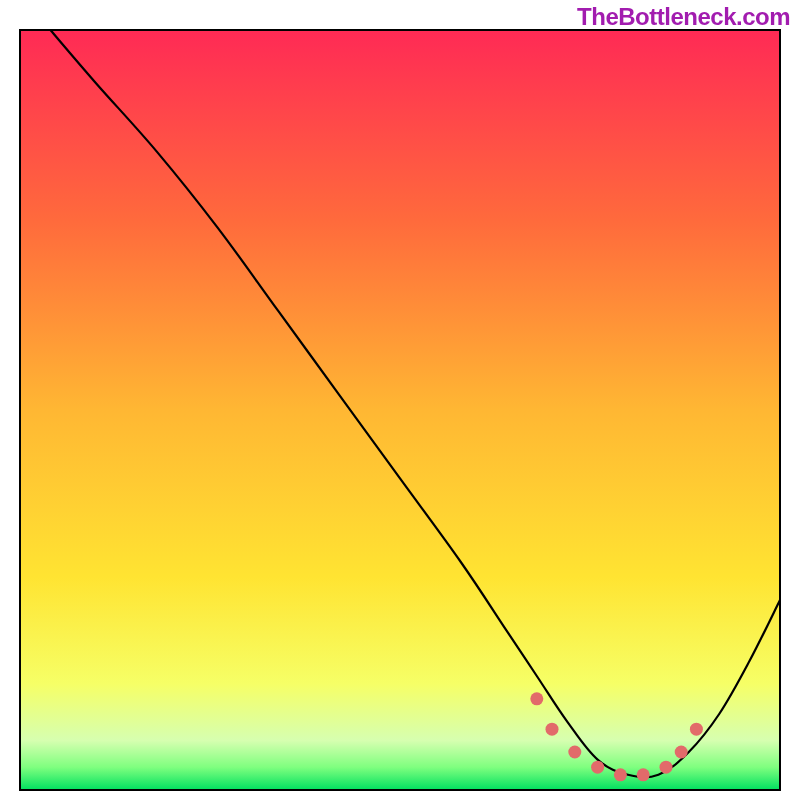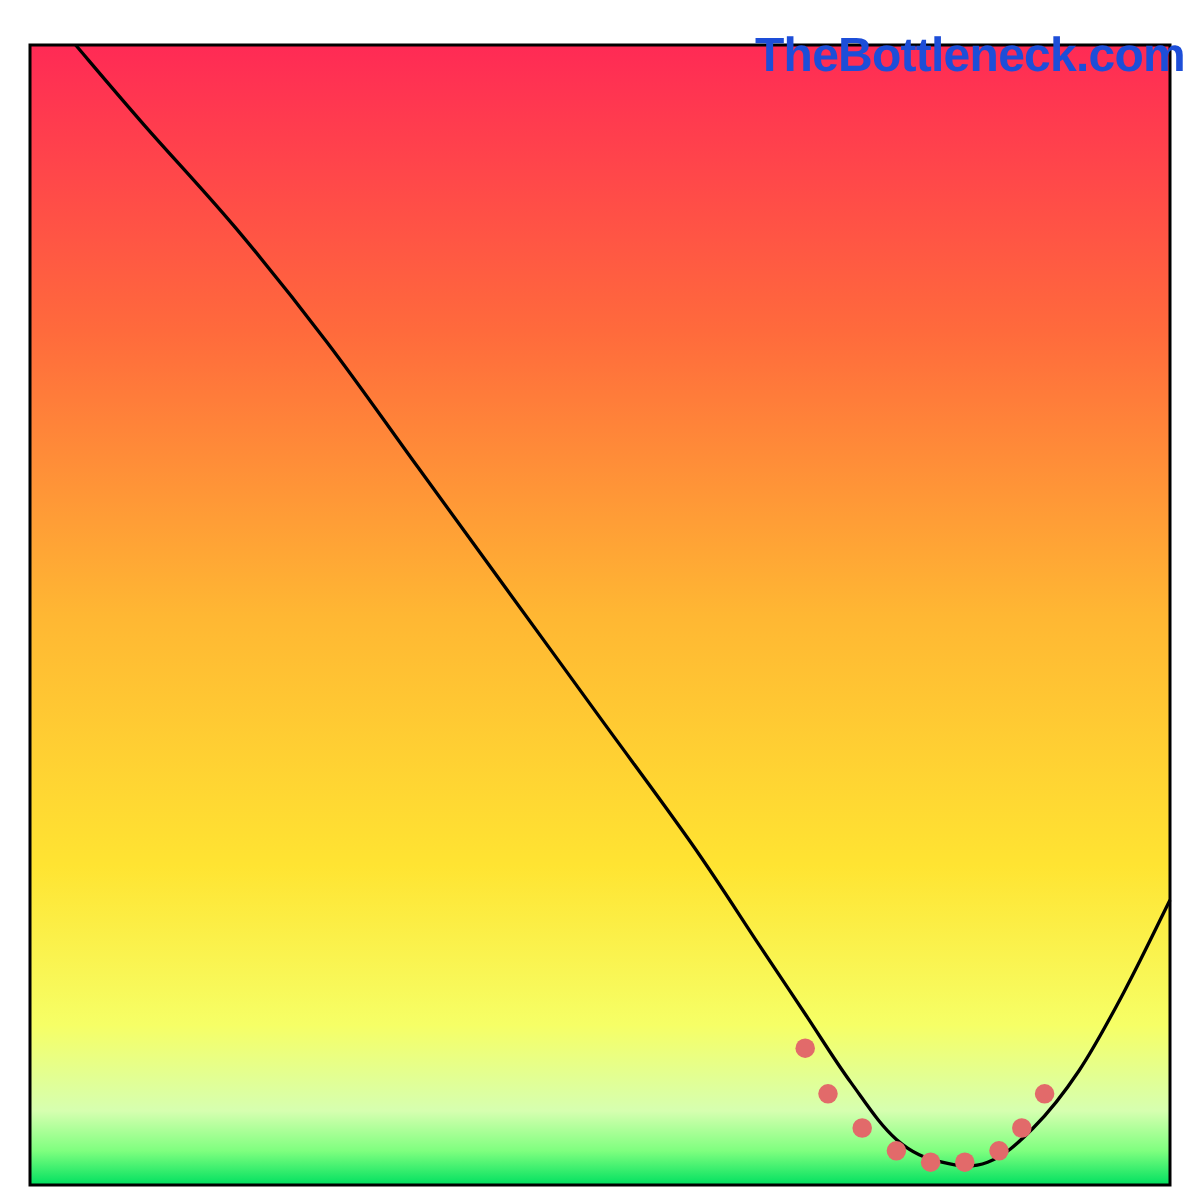--- a/index.html
+++ b/index.html
@@ -11,25 +11,25 @@
     background: #fff;
     font-family: Arial, Helvetica, sans-serif;
   }
   #container {
     position: relative;
     width: 800px;
     height: 800px;
   }
   #watermark {
     position: absolute;
-    top: 18px;
+    top: 3px;
     right: 10px;
-    font-size: 32px;
+    font-size: 24px;
     font-weight: bold;
-    color: #1d4ed8;
+    color: #a21caf;
     letter-spacing: -0.5px;
     z-index: 10;
   }
   svg { display: block; }
 </style>
 </head>
 <body>
 
 <div id="container">
   <div id="watermark">TheBottleneck.com</div>

